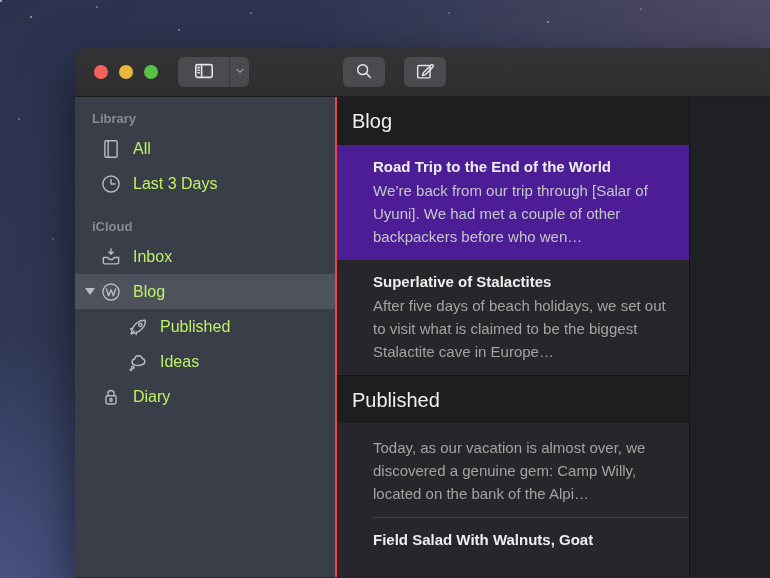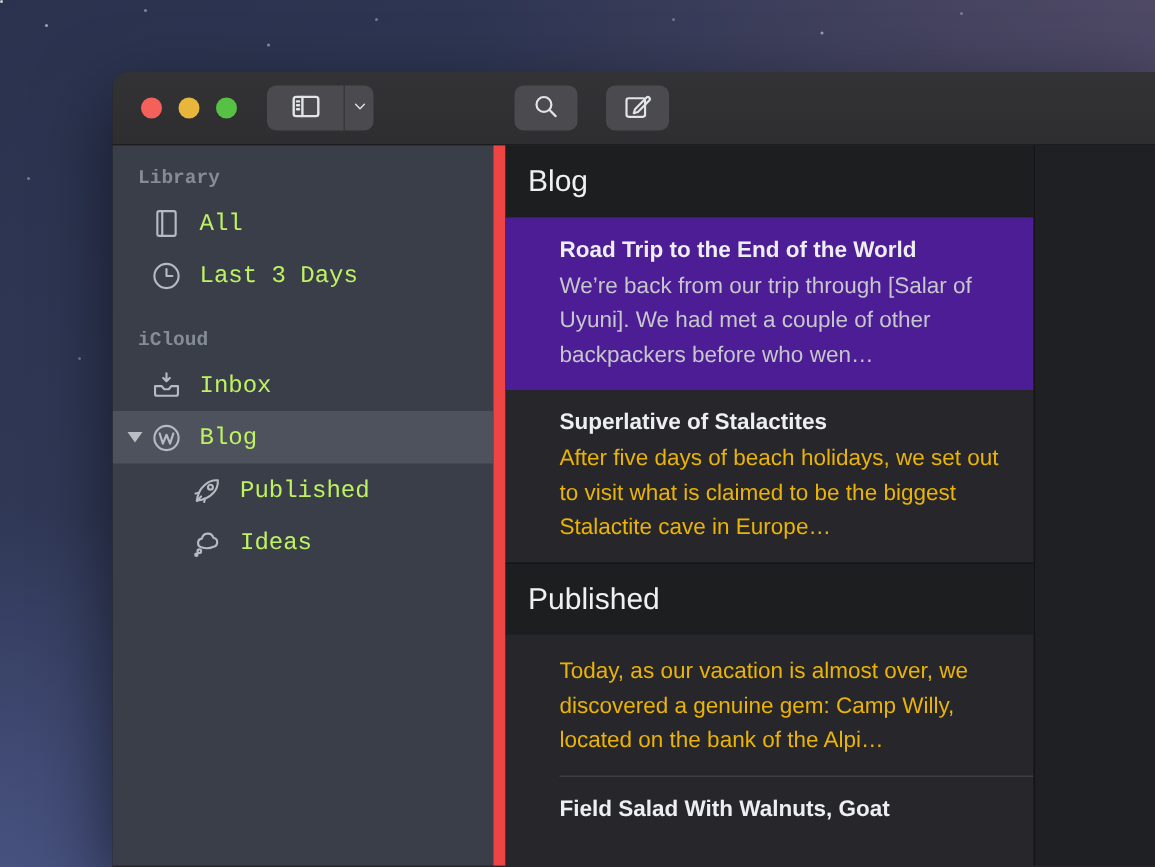--- a/index.html
+++ b/index.html
@@ -53,22 +53,22 @@
   .tb-btn {
     height:30px; width:42px; background:#4b4b4f; border:none; border-radius:6px;
     display:flex; align-items:center; justify-content:center; cursor:pointer;
   }
   .tb-btn.search { margin-left:94px; }
   .tb-btn.compose { margin-left:19px; }
   .tb-icon { stroke:#e3e4e6; fill:none; stroke-width:1.6; stroke-linecap:round; stroke-linejoin:round; }
   
   .content { display:flex; height:480px; }
   .sidebar {
-    width:262px; background:#3a3e48; border-right:8px solid #ef4444;
-    padding-top:10px; flex:none; overflow:hidden;font-family:Liberation Mono, monospace;
+    width:262px; background:#3a3e48; border-right:2px solid #ef4444;
+    padding-top:10px; flex:none; overflow:hidden;
   }
   .sb-header {
     height:24px; line-height:24px; padding-left:17px;
     font-size:13px; font-weight:bold; color:#868c96;
   }
   .sb-gap { height:14px; }
   .sb-item {
     height:35px; display:flex; align-items:center; padding-left:6px; cursor:default;
   }
   .sb-item.selected { background:#4d525c; }
@@ -90,21 +90,21 @@
   }
   .list-header {
     height:48px; line-height:48px; background:#1d1e20; padding-left:15px;
     font-size:20px; color:#eef0f2; flex:none;
   }
   .list-header.mid { border-top:1px solid #151517; }
   .entry { padding:13px 18px 12px 36px; flex:none; cursor:default; }
   .entry.selected { background:#4c1d95; }
   .entry-title { font-size:15px; font-weight:bold; color:#edeef0; margin-bottom:4px; white-space:nowrap; overflow:hidden; }
   .entry-preview {
-    font-size:15px; line-height:23px; color:#eab308; width:296px;
+    font-size:15px; line-height:23px; color:#a3a3a3; width:296px;
     display:-webkit-box; -webkit-line-clamp:3; -webkit-box-orient:vertical;
     overflow:hidden; max-height:69px;
   }
   .entry.selected .entry-preview { color:#c6c7cb; }
   .inset-divider { border-top:1px solid rgba(255,255,255,0.10); margin-left:36px; flex:none; }
   
   .editor { flex:1; background:#1f2023; }
 </style>
 </head>
 <body>
@@ -234,20 +234,31 @@
           <span class="sb-ico">
             <svg viewBox="0 0 22 22" class="s-ic">
               <path d="M7.6 13.6 a2.7 2.7 0 0 1 .3 -5.3 a3.6 3.6 0 0 1 7 -.5 a2.8 2.8 0 0 1 .1 5.5 a9.5 9.5 0 0 1 -7.4 .3 z"></path>
               <circle cx="6.3" cy="16" r="1.1"></circle>
               <circle cx="4.5" cy="18.2" r="0.7"></circle>
             </svg>
           </span>
           <span class="sb-label">Ideas</span>
         </div>
 
+        <div class="sb-item">
+          <span class="disc"></span>
+          <span class="sb-ico">
+            <svg viewBox="0 0 22 22" class="s-ic">
+              <path d="M8.2 9.8 V7.8 a2.8 2.8 0 0 1 5.6 0 v2"></path>
+              <rect x="6.4" y="9.8" width="9.2" height="7.6" rx="1.3"></rect>
+              <rect x="10.1" y="12.4" width="1.8" height="2.6" rx="0.9"></rect>
+            </svg>
+          </span>
+          <span class="sb-label">Diary</span>
+        </div>
 
 
       </aside>
 
       <section class="list">
 
         <div class="list-header">
           <span>Blog</span>
         </div>
 

